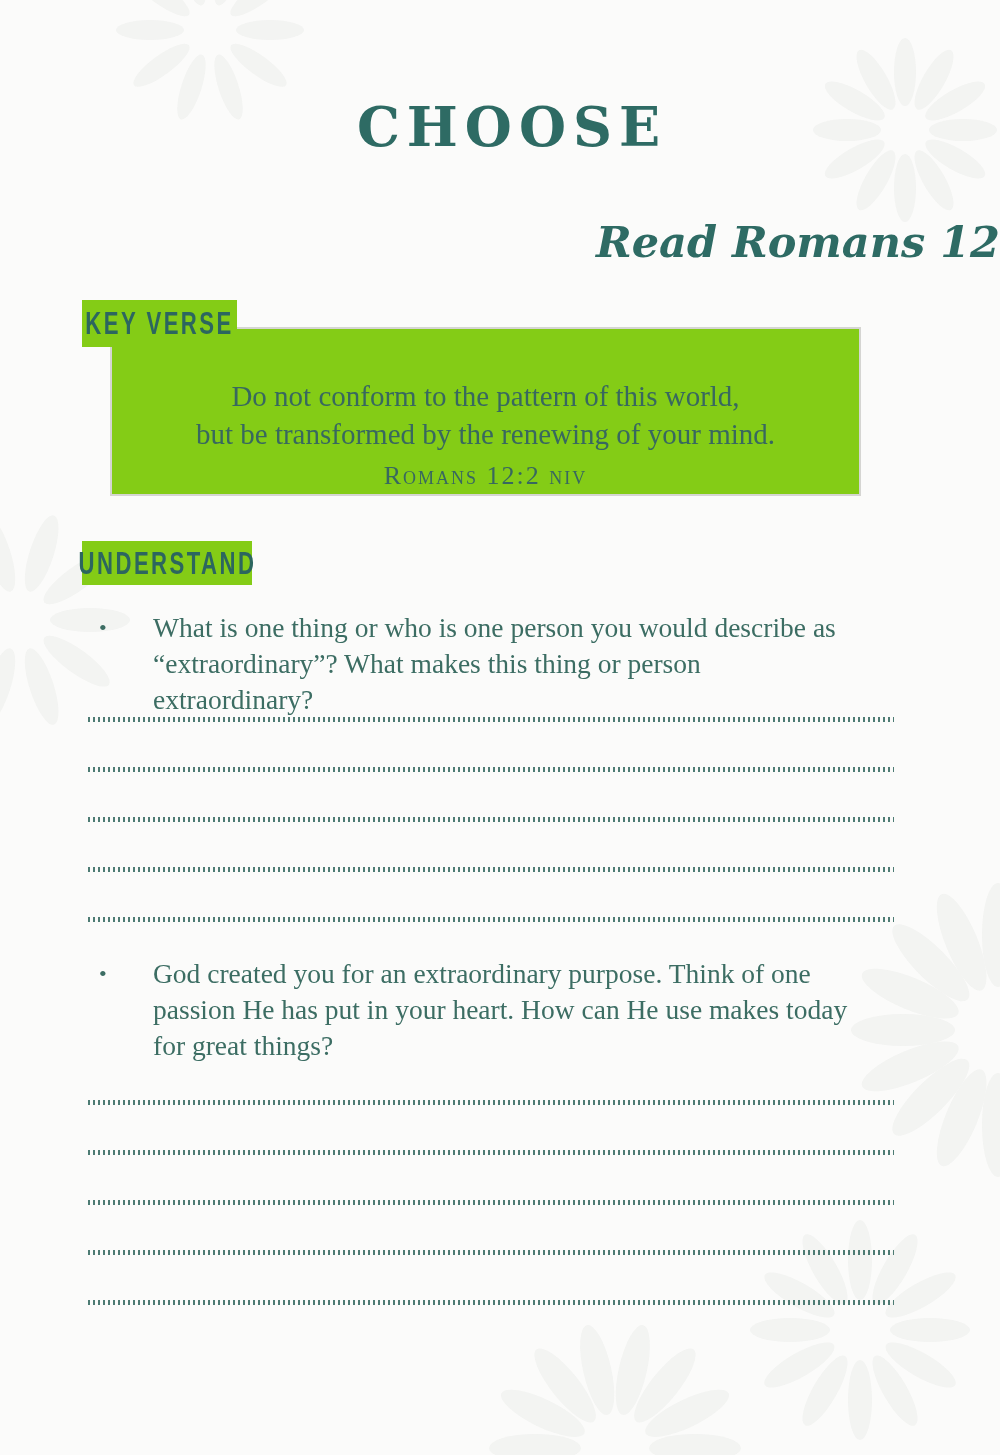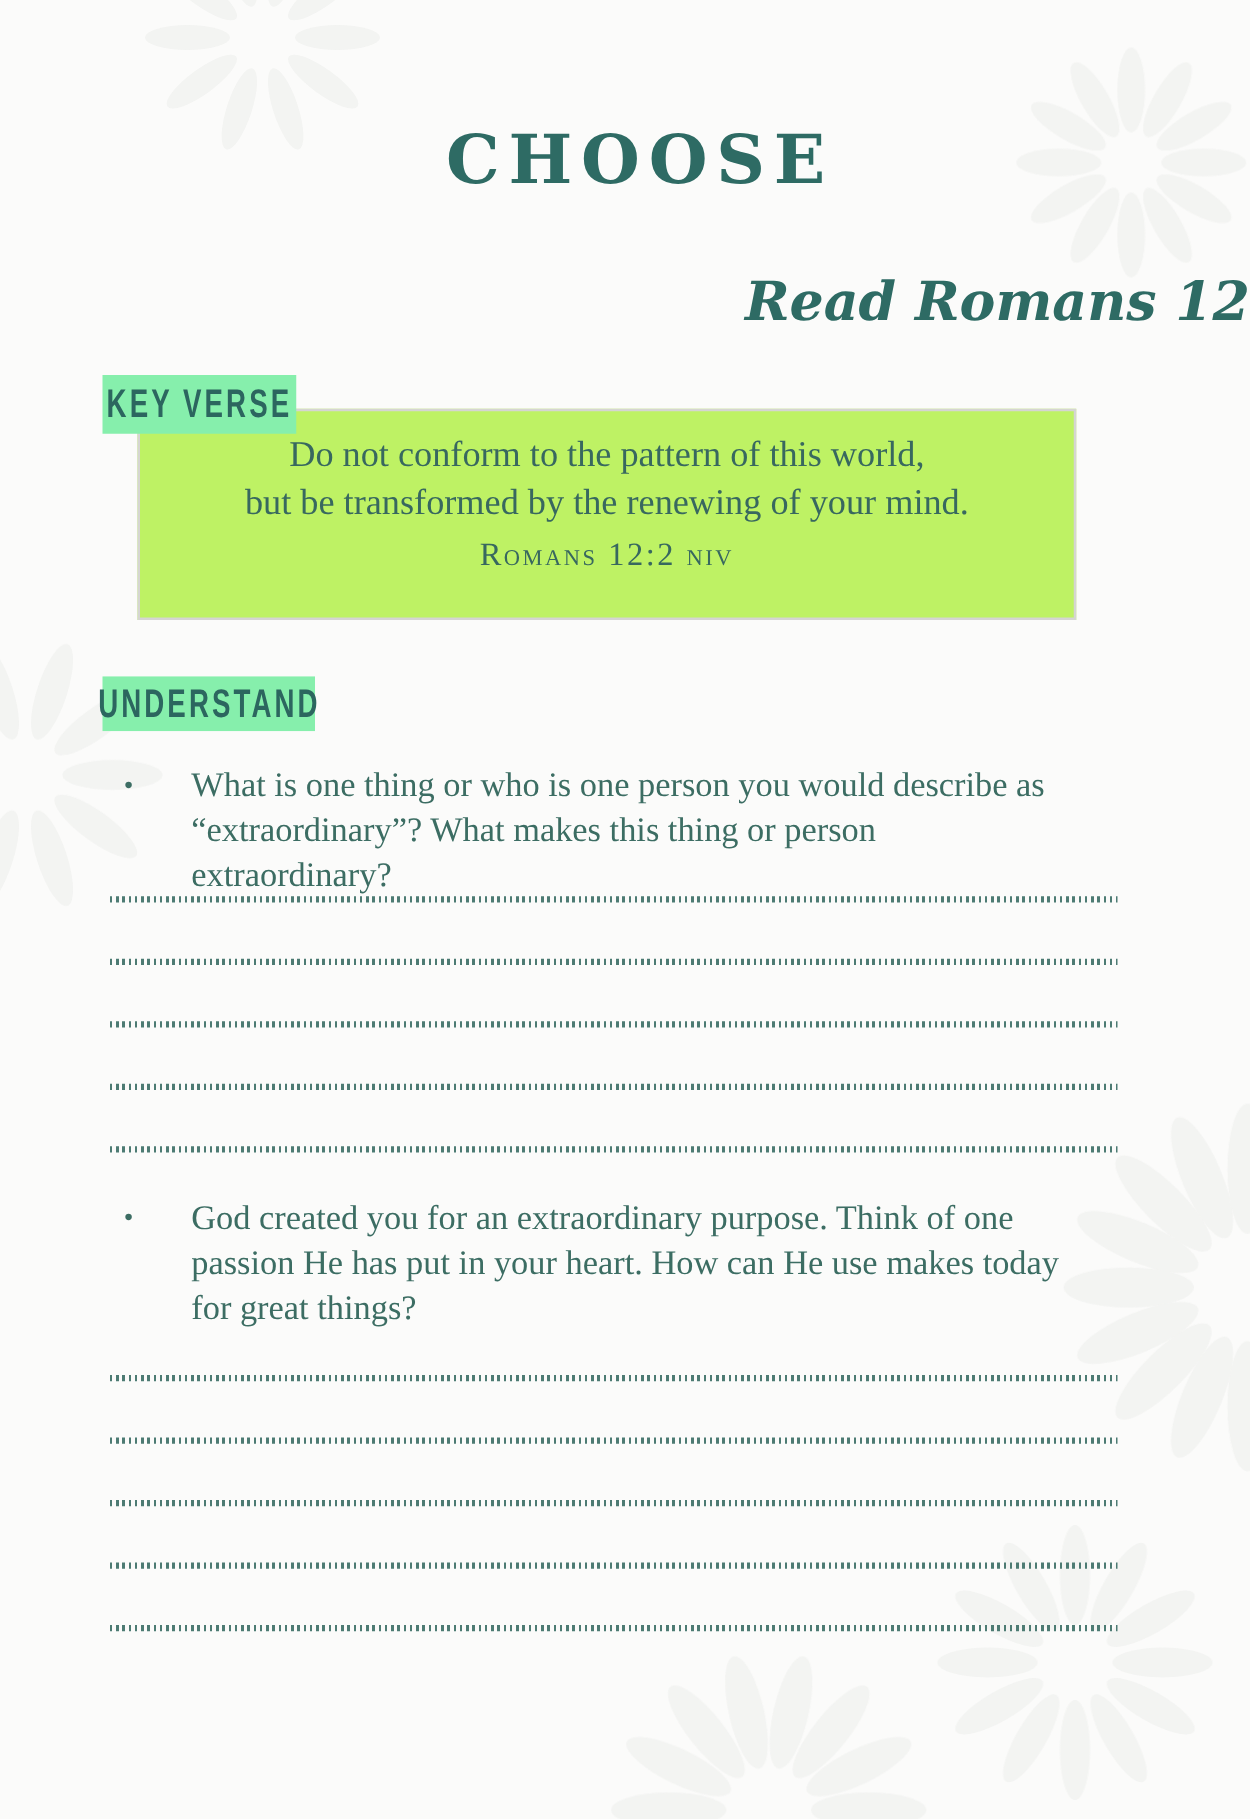--- a/index.html
+++ b/index.html
@@ -32,45 +32,45 @@
     font-style:italic;
     font-weight:700;
     font-size:43px;
     color:#2e6b64;
     margin-top:11px;
   }
 
   
   .section-label{
     position:absolute;
-    background:#86efac;
+    background:#84cc16;
     display:flex;align-items:center;justify-content:center;
     z-index:3;
   }
   .section-label span{
     font-family:"Liberation Sans", sans-serif;
     font-weight:700;
     font-size:27px;
     letter-spacing:3px;
     color:#2c665f;
     transform:scale(0.82,1.18);
     white-space:nowrap;
   }
   .label-keyverse{left:82px;top:300px;width:155px;height:47px;}
   .label-understand{left:82px;top:541px;width:170px;height:44px;}
 
   
   .verse-box{
     position:absolute;
     left:110px;top:327px;width:751px;height:169px;
     border:2px solid #d5d5d2;
-    background:#bef264;
+    background:#84cc16;
     z-index:2;
     text-align:center;
-    padding-top:16px;
+    padding-top:48px;
     box-sizing:border-box;
   }
   .verse-line{
     font-size:29px;
     line-height:38px;
     color:#38685f;
   }
   .verse-ref{
     margin-top:8px;
     font-variant:small-caps;

